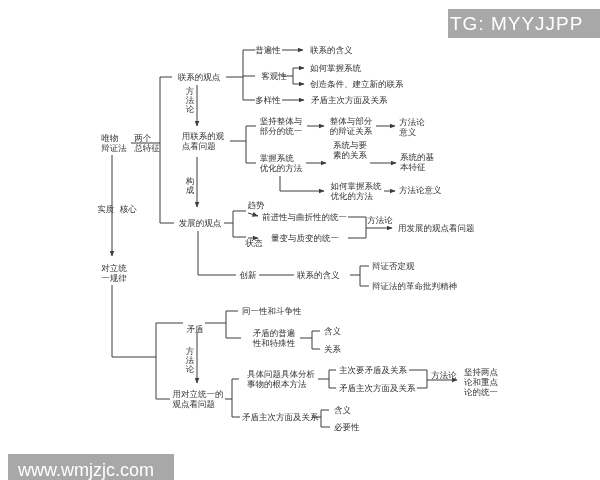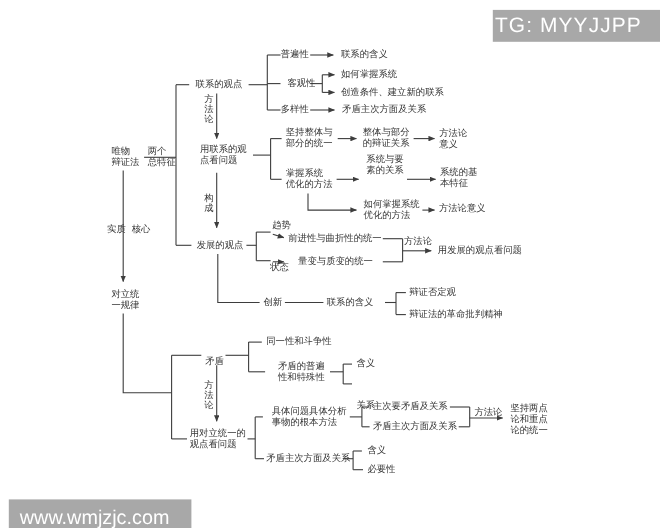--- a/index.html
+++ b/index.html
@@ -176,21 +176,21 @@
   <div class="lbl" style="left:248px;top:275px">创新</div>
   <div class="lbl left" style="left:297px;top:275px">联系的含义</div>
   <div class="lbl left" style="left:372px;top:266px">辩证否定观</div>
   <div class="lbl left" style="left:372px;top:286px">辩证法的革命批判精神</div>
 
   <div class="lbl" style="left:195px;top:329px">矛盾</div>
   <div class="lbl left" style="left:242px;top:311px">同一性和斗争性</div>
   <div class="lbl" style="left:274px;top:338px">矛盾的普遍
 性和特殊性</div>
   <div class="lbl left" style="left:324px;top:331px">含义</div>
-  <div class="lbl left" style="left:324px;top:369px">关系</div>
+  <div class="lbl left" style="left:324px;top:349px">关系</div>
   <div class="lbl vert" style="left:190px;top:360px">方
 法
 论</div>
   <div class="lbl" style="left:198px;top:399px">用对立统一的
 观点看问题</div>
   <div class="lbl" style="left:281px;top:379px">具体问题具体分析
 事物的根本方法</div>
   <div class="lbl left" style="left:339px;top:370px">主次要矛盾及关系</div>
   <div class="lbl left" style="left:339px;top:388px">矛盾主次方面及关系</div>
   <div class="lbl" style="left:444px;top:375px">方法论</div>

